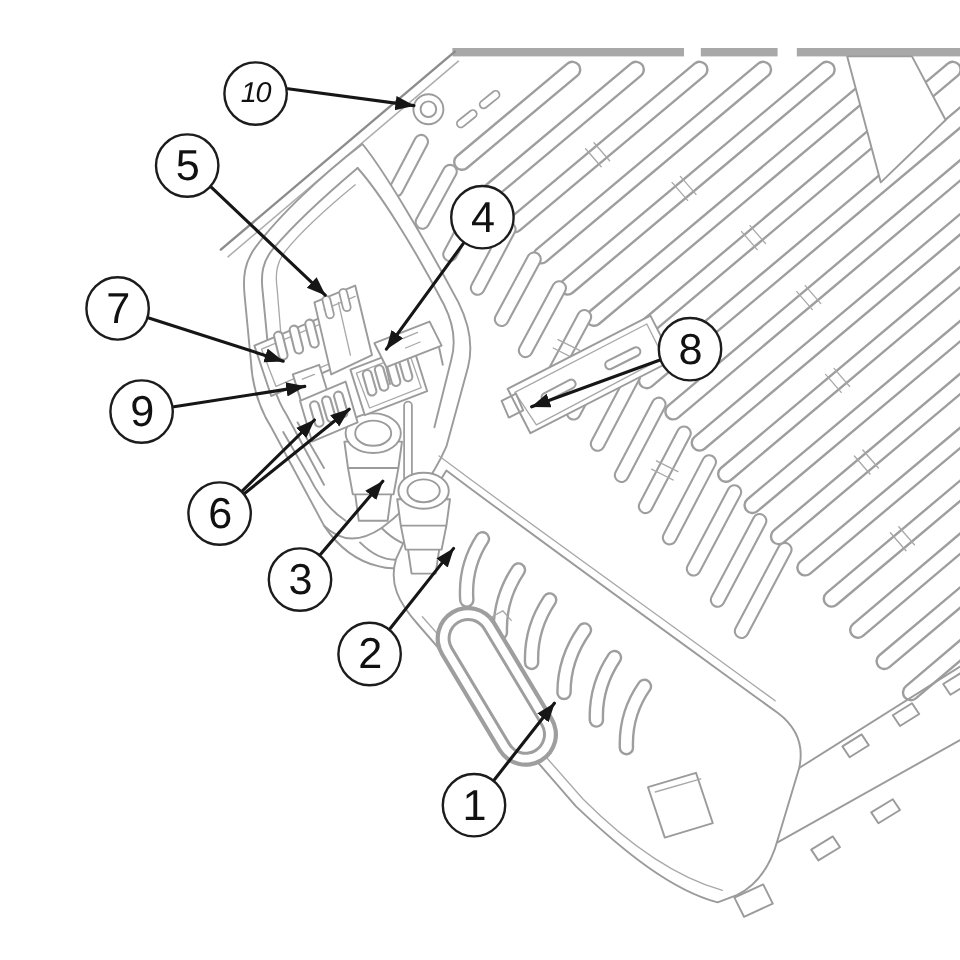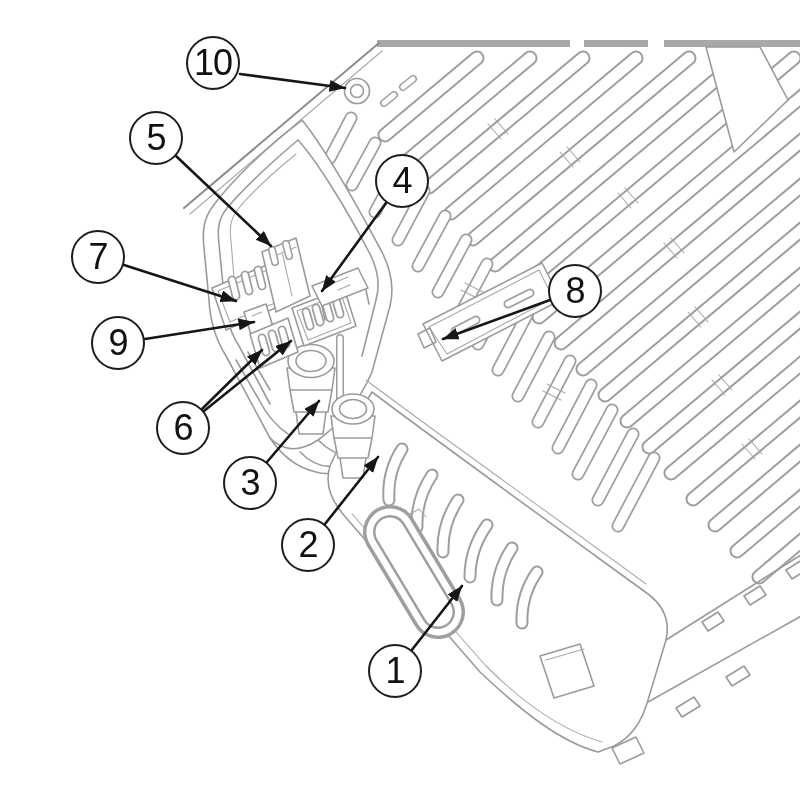--- a/index.html
+++ b/index.html
@@ -199,14 +199,14 @@
 
   <div class="callout" style="left:368px;top:644px;">1</div>
   <div class="callout" style="left:281px;top:518px;">2</div>
   <div class="callout" style="left:223px;top:456px;">3</div>
   <div class="callout" style="left:375px;top:154px;">4</div>
   <div class="callout" style="left:129px;top:111px;">5</div>
   <div class="callout" style="left:156px;top:401px;">6</div>
   <div class="callout" style="left:71px;top:230px;">7</div>
   <div class="callout" style="left:548px;top:264px;">8</div>
   <div class="callout" style="left:91px;top:316px;">9</div>
-  <div class="callout" style="left:186px;top:36px;font-size:36px;">10</div>
+  <div class="callout" style="left:186px;top:51px;font-size:24px;font-style:italic;">10</div>
 </div>
 
 </body></html>

